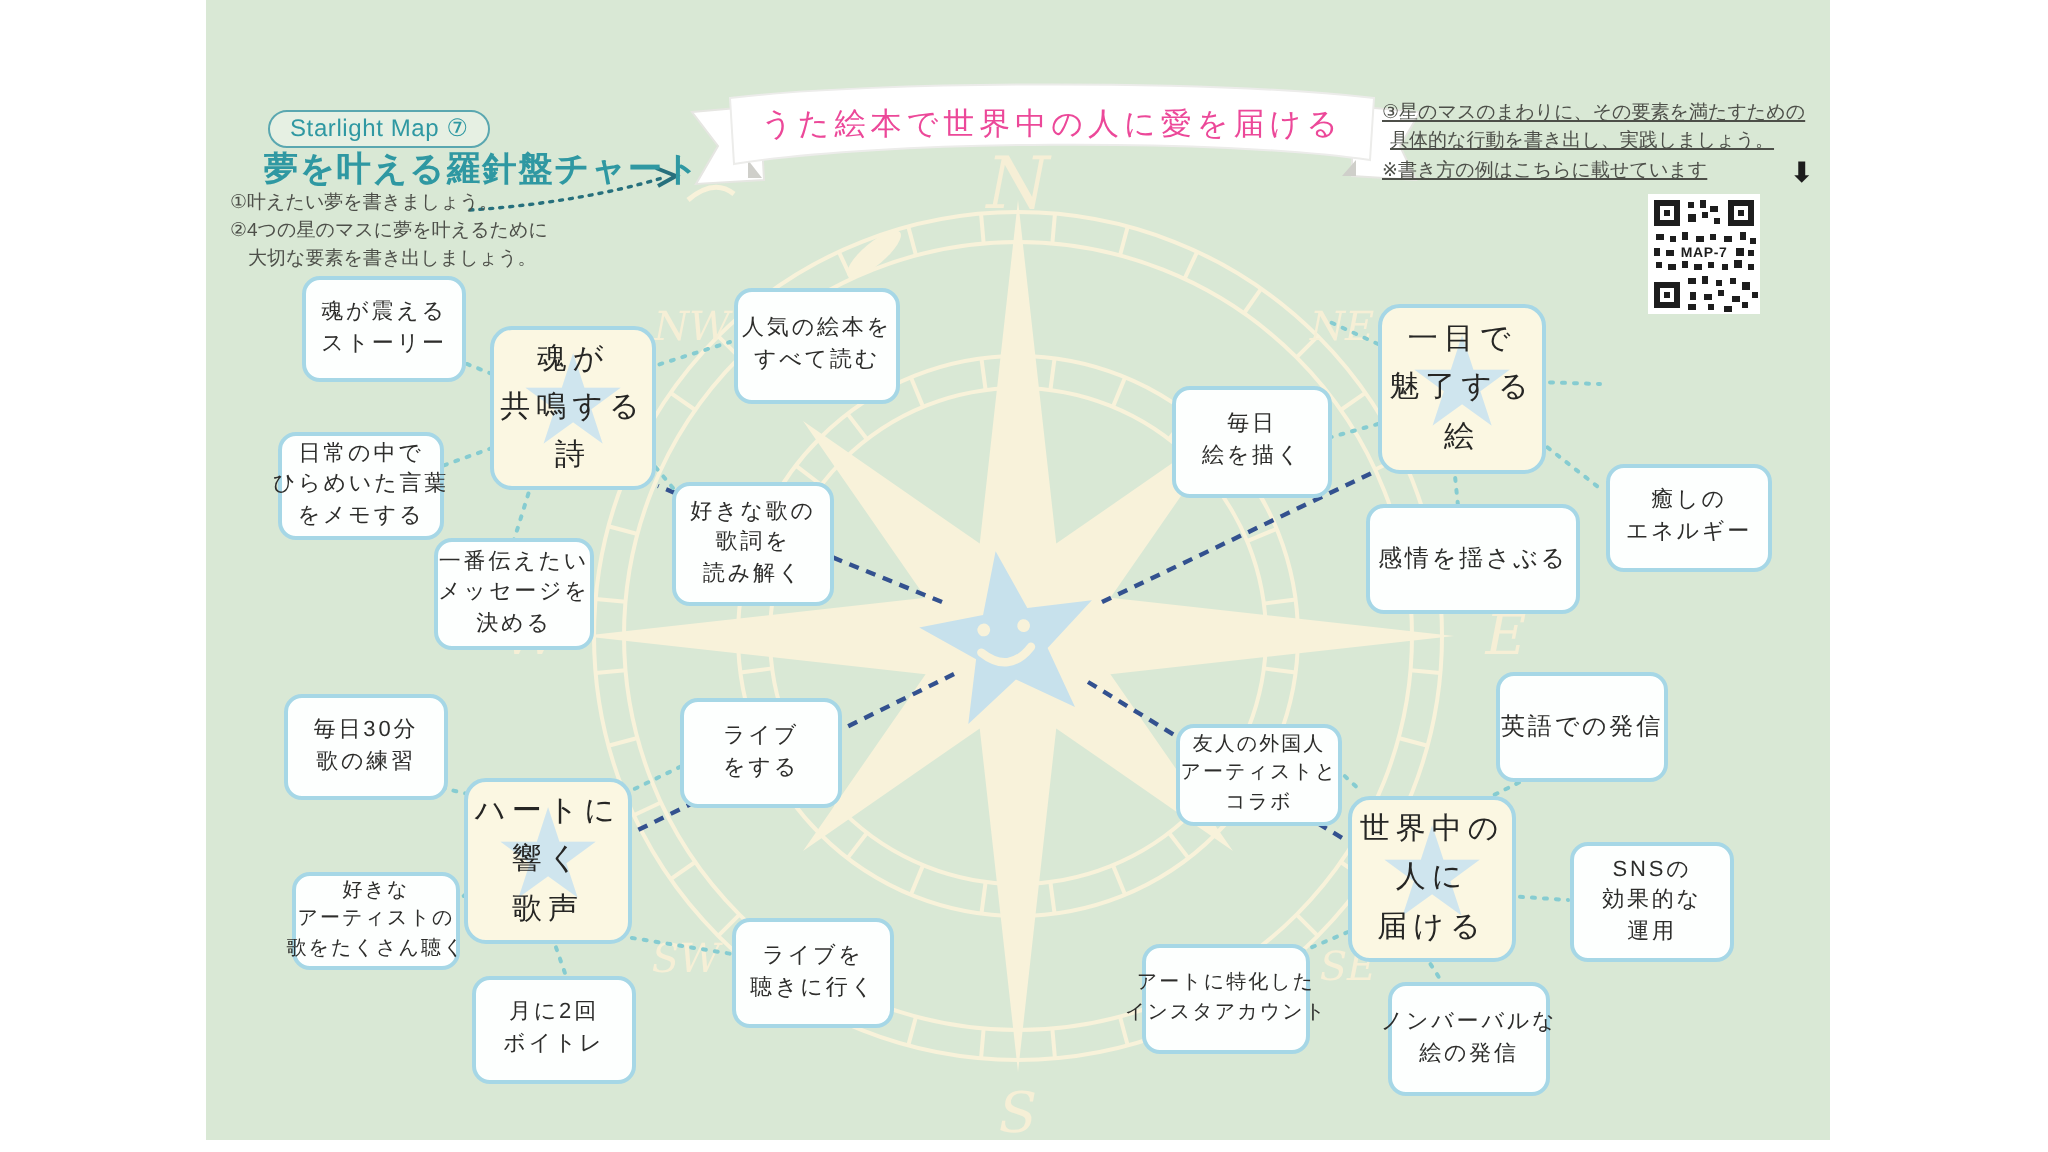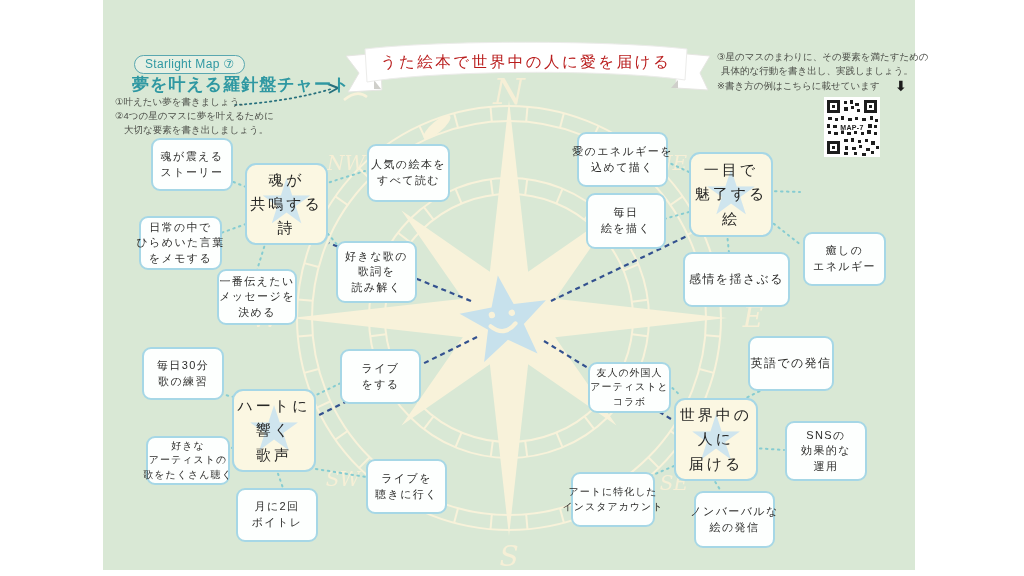--- a/index.html
+++ b/index.html
@@ -21,32 +21,32 @@
   .goal span.ln{position:relative;z-index:1;}
   
   #badge{position:absolute;left:134px;top:55px;z-index:6;color:#2f98a2;border:1.5px solid #5aa7b0;
       border-radius:10px;padding:1px 10px 2px;font-size:12px;letter-spacing:.3px;background:rgba(255,255,255,.35);}
   #main-title{position:absolute;left:132px;top:73px;z-index:6;color:#2f98a2;font-weight:bold;
       font-size:17px;letter-spacing:1px;}
   #steps-left{position:absolute;left:115px;top:95px;z-index:6;color:#4d4f49;font-size:9.5px;line-height:1.45;}
   #steps-left span{display:block;white-space:nowrap;}
   #steps-left span:nth-child(3){margin-left:9px;}
   
-  #steps-right{position:absolute;left:717px;top:50px;z-index:6;color:#4d4f49;font-size:9.5px;line-height:1.5;}
+  #steps-right{position:absolute;left:691px;top:50px;z-index:6;color:#4d4f49;font-size:9.5px;line-height:1.5;text-decoration:underline;}
   #steps-right span{display:block;white-space:nowrap;}
   #steps-right span:nth-child(2){margin-left:4px;}
   #dl-arrow{position:absolute;left:895px;top:78px;z-index:6;color:#1c1c1c;font-size:14px;font-weight:bold;}
   
   #qr-wrap{position:absolute;left:824px;top:97px;width:56px;height:60px;z-index:6;background:#ffffff;}
   #qr-label{position:absolute;left:50%;top:50%;transform:translate(-50%,-50%);background:#ffffff;
       color:#1c1c1c;font-size:7px;font-weight:bold;padding:0 2px;letter-spacing:.3px;z-index:7;white-space:nowrap;}
   
   #banner-svg{z-index:6;}
   #banner-text{position:absolute;left:372px;top:47px;width:308px;height:30px;z-index:7;
-      display:flex;align-items:center;justify-content:center;color:#b91c1c;font-size:15.5px;
+      display:flex;align-items:center;justify-content:center;color:#ec4899;font-size:15.5px;
       letter-spacing:2.5px;white-space:nowrap;}
 </style>
 </head>
 <body>
 
 <div id="screen">
   <div id="canvas"></div>
 
   <svg id="compass-svg" class="layer" viewBox="0 0 1024 576">
     <g id="g-rings" stroke="#f8f2da" stroke-width="2" fill="none">
@@ -304,24 +304,20 @@
   </div>
   <div class="bx" style="left:367px;top:144px;width:79px;height:54px">
     <span>人気の絵本を</span>
       <span>すべて読む</span>
   </div>
   <div class="bx" style="left:336px;top:241px;width:77px;height:58px">
     <span>好きな歌の</span>
       <span>歌詞を</span>
       <span>読み解く</span>
   </div>
-  <div class="bx" style="left:577px;top:132px;width:87px;height:51px">
-    <span>愛のエネルギーを</span>
-      <span>込めて描く</span>
-  </div>
   <div class="bx" style="left:586px;top:193px;width:76px;height:52px">
     <span>毎日</span>
       <span>絵を描く</span>
   </div>
   <div class="bx" style="left:683px;top:252px;width:103px;height:51px;font-size:12px">
     <span>感情を揺さぶる</span>
   </div>
   <div class="bx" style="left:803px;top:232px;width:79px;height:50px">
     <span>癒しの</span>
       <span>エネルギー</span>

